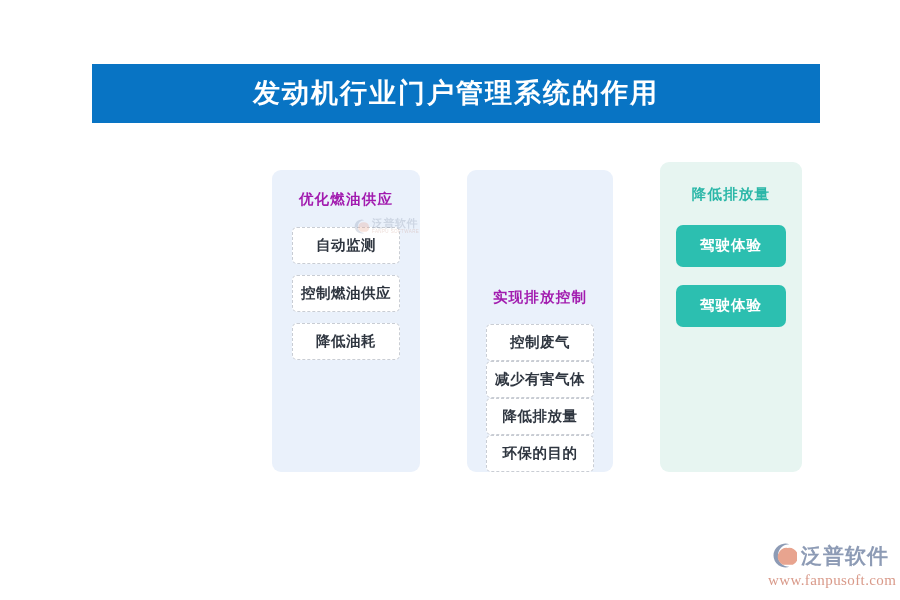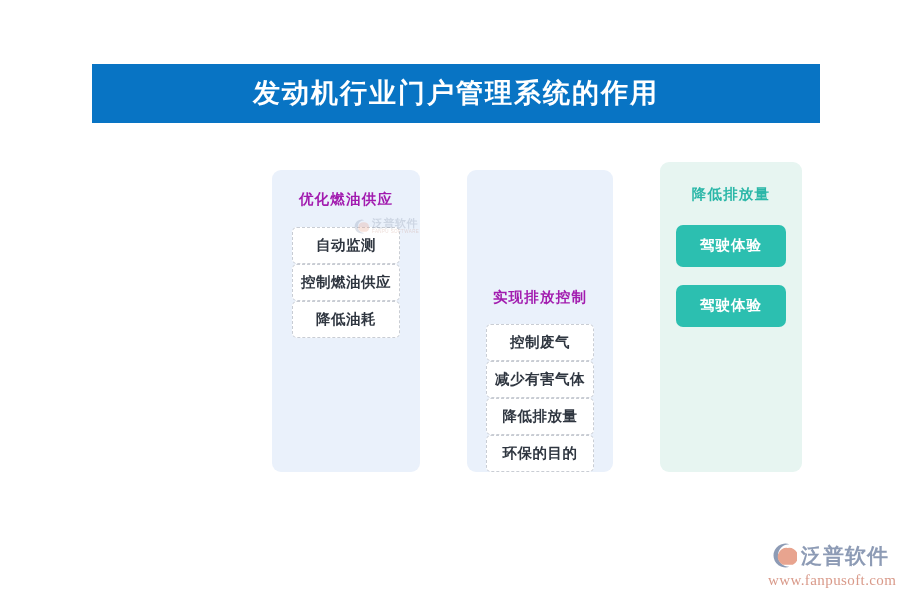--- a/index.html
+++ b/index.html
@@ -115,21 +115,21 @@
   #col-monitor .col-title { margin-top: 25px; }
   #col-monitor .items { margin-top: 23px; gap: 18px; }
   #col-monitor .item { width: 98px; height: 42px; }
 
   
   #col-fuel {
     left: 272px; top: 170px;
     width: 148px; height: 302px;
   }
   #col-fuel .col-title { margin-top: 22px; }
-  #col-fuel .items { margin-top: 20px; }
+  #col-fuel .items { margin-top: 20px; gap: 11px; }
   #col-fuel .item { width: 108px; height: 37px; }
 
   
   #col-emission {
     left: 467px; top: 170px;
     width: 146px; height: 302px; justify-content: flex-end;
   }
   #col-emission .col-title { margin-top: 22px; }
   #col-emission .items { margin-top: 20px; }
   #col-emission .item { width: 108px; height: 37px; }

